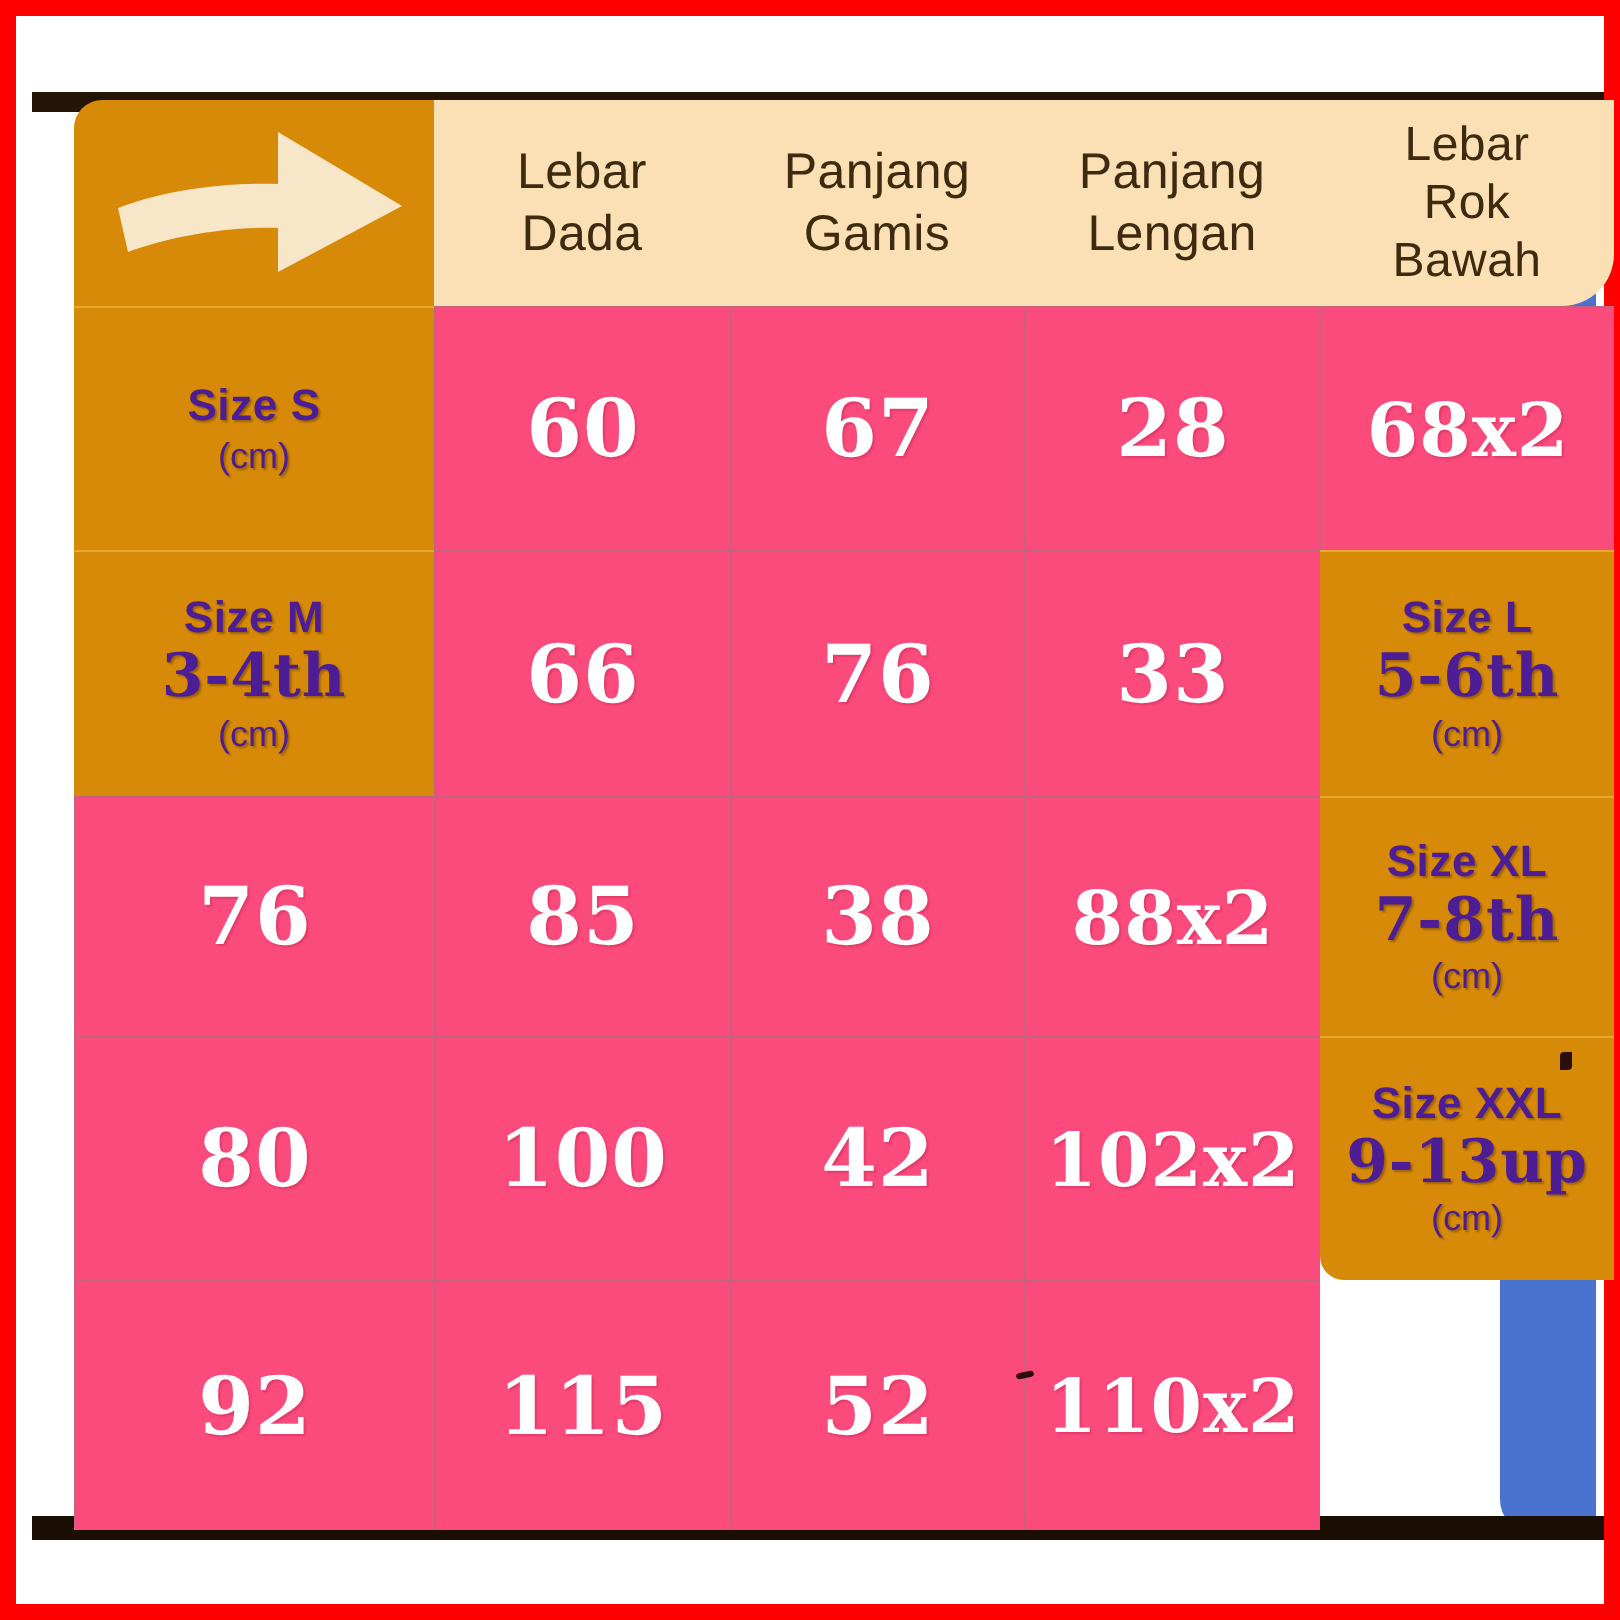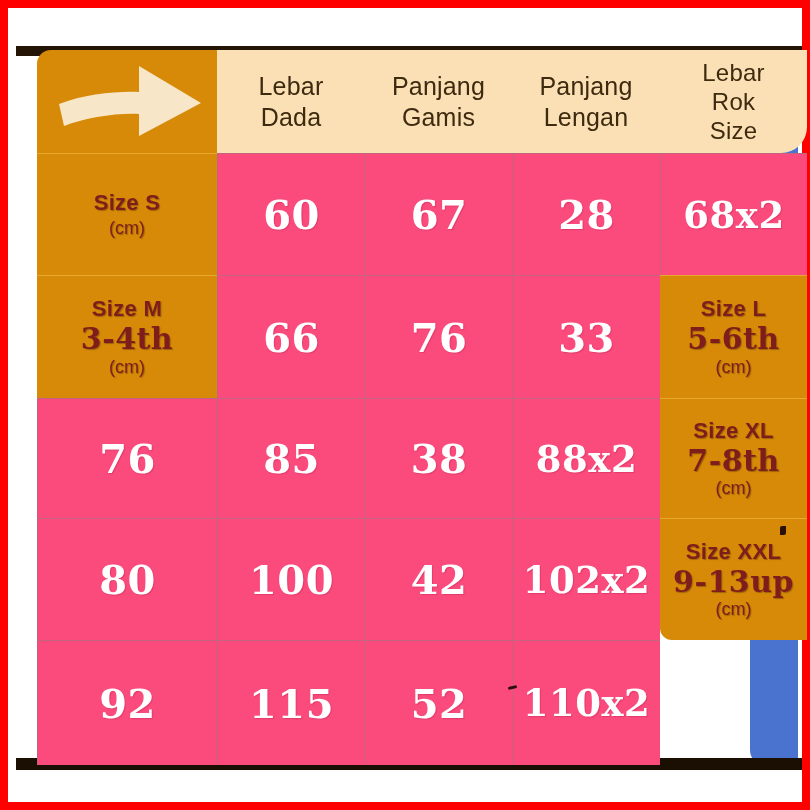--- a/index.html
+++ b/index.html
@@ -96,21 +96,21 @@
     letter-spacing: .2px;
   }
   .head-cell.last {
     border-radius: 0 0 26px 0;
     font-size: 24px;
   }
 
   
   .size-cell {
     background: #d68a08;
-    color: #7f1d1d;
+    color: #4c1d95;
     display: flex;
     flex-direction: column;
     align-items: center;
     justify-content: center;
     text-align: right;
     border-top: 1px solid #e8a72e;
     text-shadow: 1px 1px 1px rgba(90,50,0,.45);
   }
   .size-cell.last { border-radius: 0 0 0 12px; }
   .size-name {
@@ -192,21 +192,21 @@
     <div class="head-cell">
       <span>
         <span>Panjang</span><br>
         <span>Lengan</span>
       </span>
     </div>
     <div class="head-cell last">
       <span>
         <span>Lebar</span><br>
         <span>Rok</span><br>
-        <span>Size</span>
+        <span>Bawah</span>
       </span>
     </div>
 
     <div class="size-cell">
       <div class="size-name">Size S</div>
       <div class="size-unit">(cm)</div>
     </div>
     <div class="data-cell">60</div>
     <div class="data-cell">67</div>
     <div class="data-cell">28</div>

